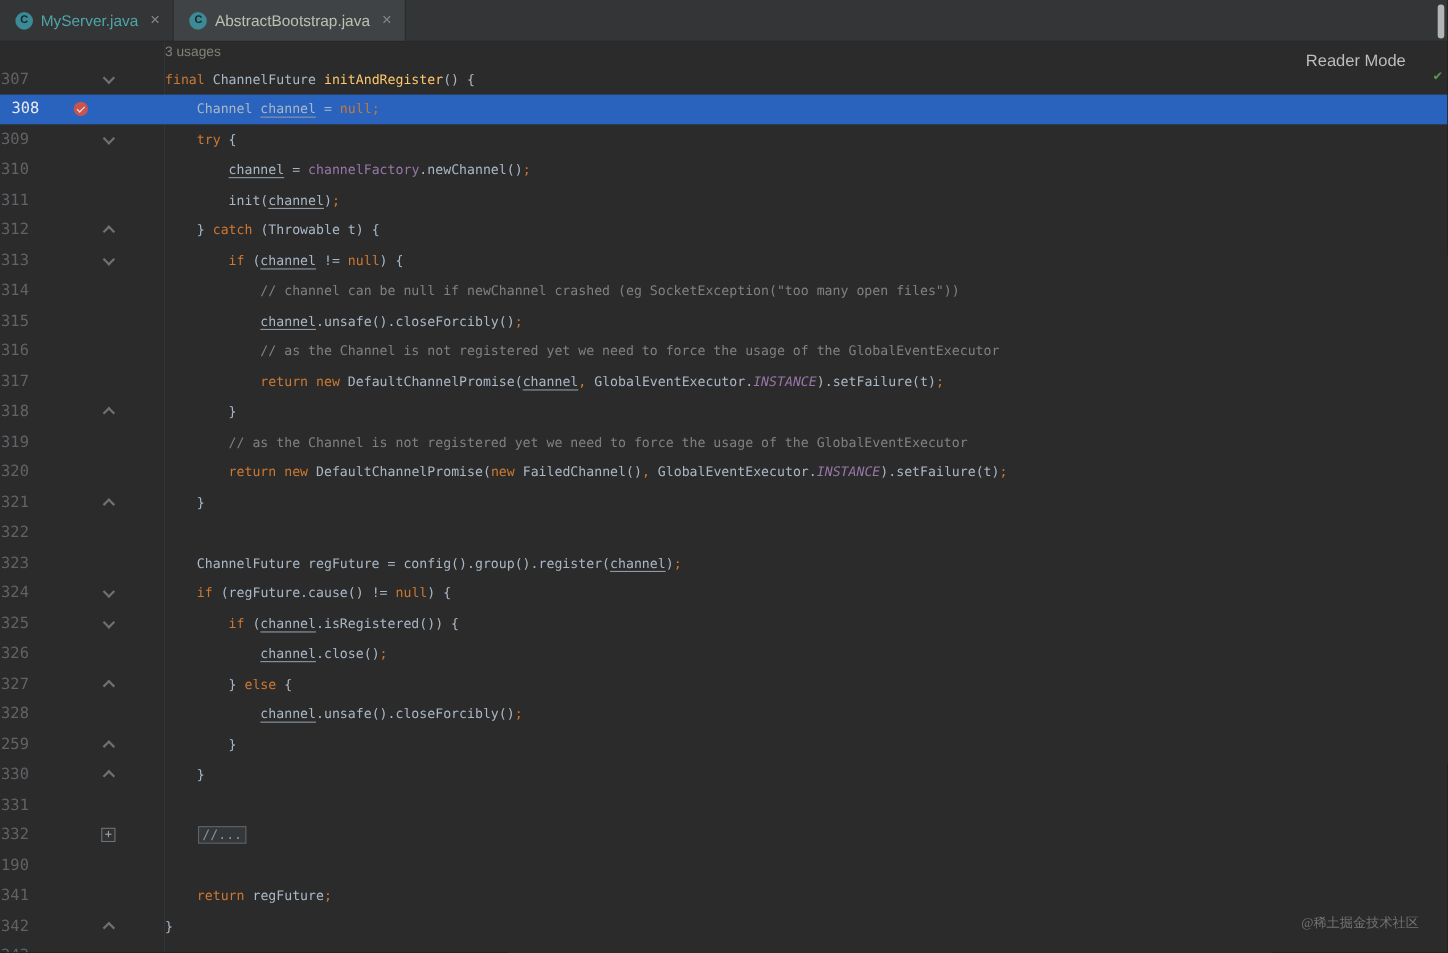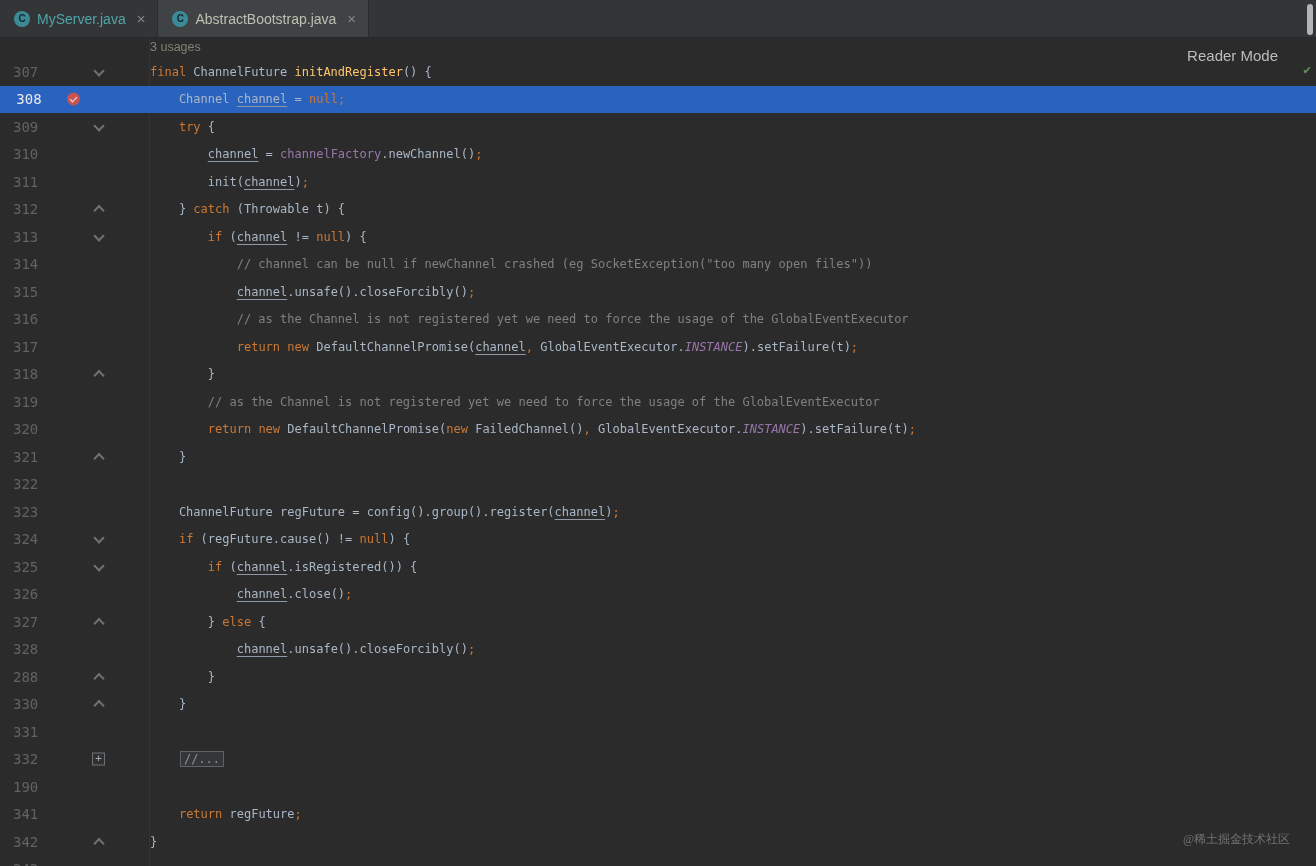--- a/index.html
+++ b/index.html
@@ -28,21 +28,21 @@
   .tab-close{color:#85898C;font-size:15px;margin-left:4px;line-height:1;}
   
   .editor{position:absolute;top:38px;left:0;right:0;bottom:0;background:var(--editor_bg);}
   .gutter-sep{position:absolute;left:149px;top:0;bottom:0;width:1px;background:#323537;z-index:0;}
   .hintrow{height:20px;position:relative;z-index:1;}
   .usages{position:absolute;left:150px;top:2px;color:var(--usages);
           font-size:12.5px;font-family:"Liberation Sans",sans-serif;}
   #rows{position:relative;z-index:1;}
   .row{display:flex;height:27.5px;align-items:center;}
   .row.hl{background:var(--highlight_line);text-align:center;}
-  .lnum{width:45px;padding-left:13px;box-sizing:border-box;flex:none;
+  .lnum{width:45px;padding-left:1px;box-sizing:border-box;flex:none;
         color:var(--line_number);font-size:14px;}
   .row.hl .lnum{color:#E8EAEC;}
   .gcol{width:105px;flex:none;position:relative;height:100%;}
   .gicon{position:absolute;top:50%;transform:translateY(-50%);display:block;}
   .gicon.fold-down{left:50px;}
   .gicon.fold-down::before{content:"";display:block;width:6px;height:6px;
     border-right:2px solid var(--fold_gray);border-bottom:2px solid var(--fold_gray);
     transform:rotate(45deg);margin-top:-2px;}
   .gicon.fold-up{left:50px;}
   .gicon.fold-up::before{content:"";display:block;width:6px;height:6px;
@@ -272,21 +272,21 @@
 
   <div class="row">
     <span class="lnum">328</span>
     <span class="gcol">
             <i class="gicon"></i>
           </span>
     <span class="codetext"><span class="tk-d">            </span><span class="tk-u">channel</span><span class="tk-d">.unsafe().closeForcibly()</span><span class="tk-p">;</span></span>
   </div>
 
   <div class="row">
-    <span class="lnum">288</span>
+    <span class="lnum">259</span>
     <span class="gcol">
             <i class="gicon fold-up"></i>
           </span>
     <span class="codetext"><span class="tk-d">        }</span></span>
   </div>
 
   <div class="row">
     <span class="lnum">330</span>
     <span class="gcol">
             <i class="gicon fold-up"></i>

